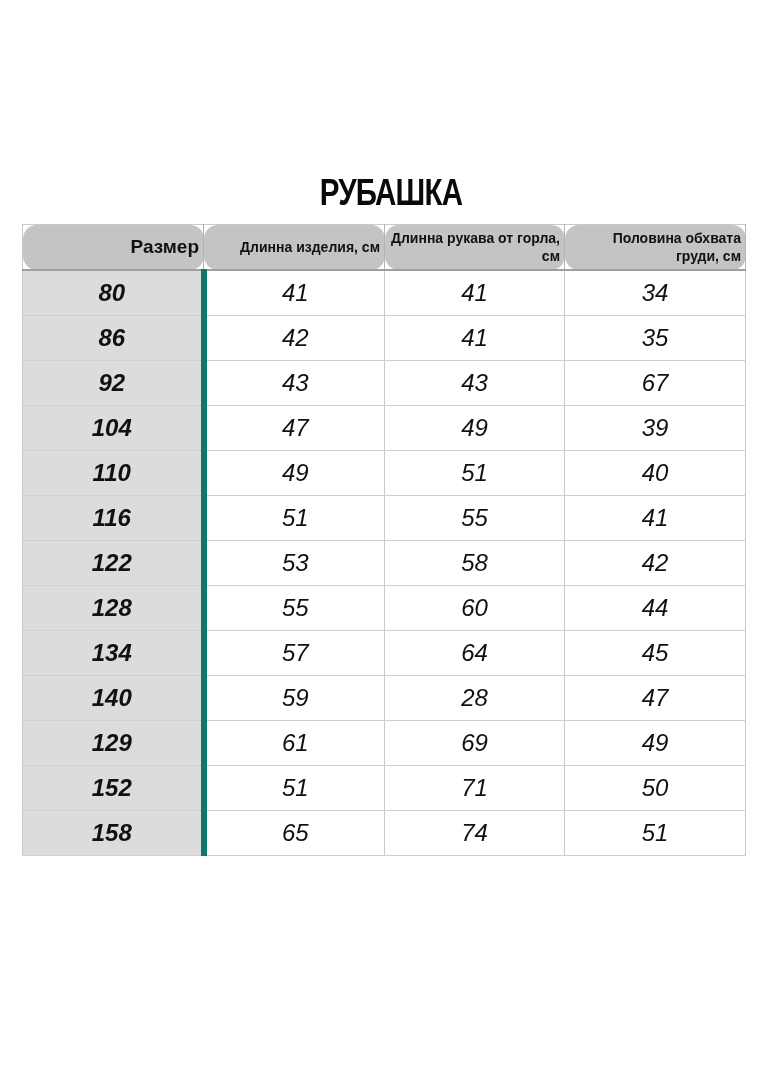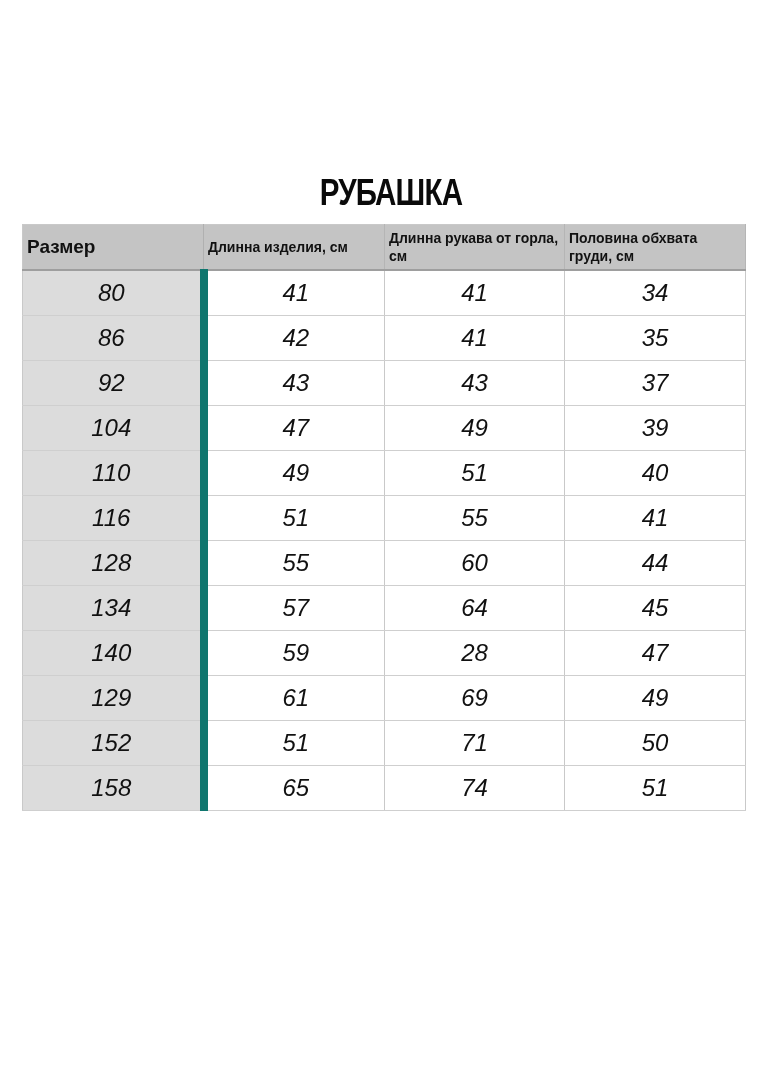--- a/index.html
+++ b/index.html
@@ -43,25 +43,26 @@
     table.chart col.c1 { width: 181px; }
     table.chart col.c2 { width: 180px; }
     table.chart col.c3 { width: 181px; }
 
     table.chart th {
       background: #c4c4c4;
       height: 44px;
       padding: 0 4px;
       font-weight: 700;
       color: #111;
-      text-align: left;
+      text-align: right;
       vertical-align: middle;
       border-right: 1px solid #b5b5b5;
       border-bottom: 2px solid #9e9e9e;
       line-height: 18px;
+      border-radius: 14px;
     }
     table.chart th.first {
       font-size: 19px;
       background: #c4c4c4;
     }
     table.chart th.sub {
       font-size: 14px;
     }
     table.chart td {
       height: 44px;
@@ -70,22 +71,22 @@
       font-style: italic;
       font-size: 24px;
       color: #111;
       border-right: 1px solid #c9c9c9;
       border-bottom: 1px solid #cfcfcf;
       padding: 0;
       background: #ffffff;
     }
     table.chart td.size {
       background: #dcdcdc;
-      font-weight: 400;
-      border-right: 8px solid #0f766e;
+      font-weight: 700;
+      border-right: 6px solid #0f766e;
     }
     table.chart th.first {
       border-right: 1px solid #b0b0b0;
     }
   </style>
 </head>
 <body>
 
 <div class="title">РУБАШКА</div>
 
@@ -114,39 +115,45 @@
     <tr>
       <td class="size">86</td>
       <td>42</td>
       <td>41</td>
       <td>35</td>
     </tr>
     <tr>
       <td class="size">92</td>
       <td>43</td>
       <td>43</td>
-      <td>37</td>
+      <td>67</td>
     </tr>
     <tr>
       <td class="size">104</td>
       <td>47</td>
       <td>49</td>
       <td>39</td>
     </tr>
     <tr>
       <td class="size">110</td>
       <td>49</td>
       <td>51</td>
       <td>40</td>
     </tr>
     <tr>
       <td class="size">116</td>
       <td>51</td>
       <td>55</td>
       <td>41</td>
+    </tr>
+    <tr>
+      <td class="size">122</td>
+      <td>53</td>
+      <td>58</td>
+      <td>42</td>
     </tr>
     <tr>
       <td class="size">128</td>
       <td>55</td>
       <td>60</td>
       <td>44</td>
     </tr>
     <tr>
       <td class="size">134</td>
       <td>57</td>

